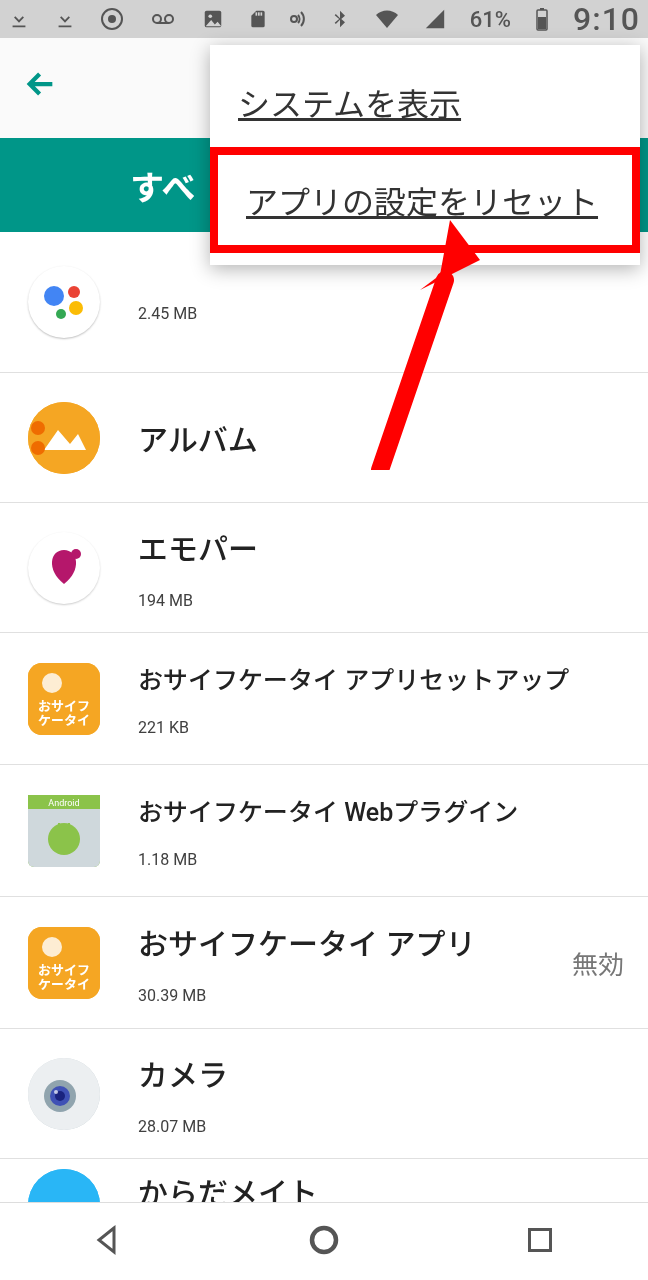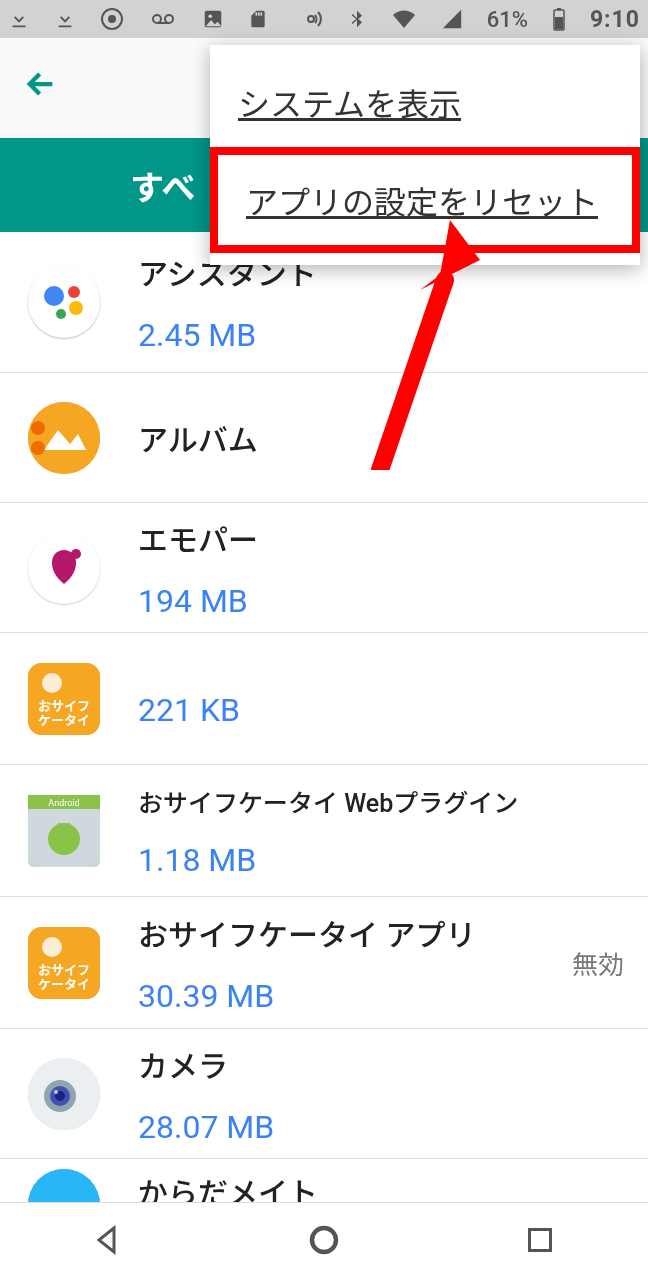--- a/index.html
+++ b/index.html
@@ -1,21 +1,21 @@
 <!DOCTYPE html>
 <html><head>
 <meta charset="utf-8">
 <style>
   * { margin: 0; padding: 0; box-sizing: border-box; }
   html, body { width: 648px; height: 1280px; font-family: Roboto, "Noto Sans JP", sans-serif; background: #fff; color: #212121; overflow: hidden; }
   
   .status-bar { height: 38px; background: #d2d2d2; display: flex; align-items: center; justify-content: space-between; padding: 0 8px; font-size: 22px; color: #555; }
   .status-left, .status-right { display: flex; align-items: center; gap: 24px; }
   .status-right { color: #555; font-weight: 500; }
-  .status-time { font-size: 23px; letter-spacing: 1px; font-weight: bold; }
+  .status-time { font-size: 32px; letter-spacing: 1px; }
   .status-batt-pct { font-size: 22px; }
   .glyph { display: inline-flex; }
   
   .app-bar { height: 100px; background: #fafafa; display: flex; align-items: center; padding-left: 24px; }
   .back-arrow { color: #009688; font-size: 36px; margin-right: 48px; }
   .app-title { color: #009688; font-size: 36px; font-weight: 700; letter-spacing: 2px; }
   
   .tab-strip { height: 94px; background: #009688; display: flex; align-items: center; padding-left: 130px; }
   .tab-label { color: #ffffff; font-size: 34px; font-weight: 700; }
   
@@ -29,21 +29,21 @@
   .row { display: flex; align-items: center; height: 130px; border-top: 1px solid #e0e0e0; padding-left: 28px; padding-right: 24px; }
   .row:first-child { border-top: none; height: 140px; }
   .row:nth-child(4), .row:nth-child(5), .row:nth-child(6) { height: 132px; }
   .row:nth-child(8) { height: 80px; border-bottom: none; }
   .app-list { border-bottom: 1px solid #e0e0e0; }
   .icon { width: 72px; height: 72px; border-radius: 50%; flex: 0 0 72px; display: flex; align-items: flex-start; justify-content: center; margin-right: 38px; }
   .icon svg { width: 100%; height: 100%; }
   .labels { flex: 1; display: flex; flex-direction: column; }
   .app-name { font-size: 30px; color: #222; font-weight: 500; }
   .app-name.small { font-size: 25px; }
-  .app-size { font-size: 32px; color: #3b82f6; margin-top: 22px; }
+  .app-size { font-size: 16px; color: #404040; margin-top: 22px; }
   .status-text { font-size: 26px; color: #777; }
   
   .nav-bar { position: absolute; bottom: 0; left: 0; right: 0; height: 78px; background: #fff; border-top: 1px solid #ddd; display: flex; align-items: center; justify-content: space-around; }
   .nav-bar svg { width: 36px; height: 36px; }
   
   .ic-assistant { background: #fff; box-shadow: 0 1px 2px rgba(0,0,0,0.25); }
   .ic-album { background: #f5a623; }
   .ic-emopa { background: #fff; box-shadow: 0 1px 2px rgba(0,0,0,0.2); }
   .ic-osaifu { background: #f5a623; border-radius: 14px; }
   .ic-webplugin { background: #8bc34a; border-radius: 6px; }
@@ -145,21 +145,20 @@
   <div class="row">
     <div class="icon ic-assistant">
       <svg viewBox="0 0 72 72">
           <circle cx="26" cy="30" r="10" fill="#4285f4"></circle>
           <circle cx="46" cy="26" r="6" fill="#ea4335"></circle>
           <circle cx="48" cy="42" r="7" fill="#fbbc05"></circle>
           <circle cx="33" cy="48" r="5" fill="#34a853"></circle>
         </svg>
     </div>
     <div class="labels">
-      <span class="app-name">アシスタント</span>
       <span class="app-size">2.45 MB</span>
     </div>
   </div>
 
   <div class="row">
     <div class="icon ic-album">
       <svg viewBox="0 0 72 72">
           <circle cx="36" cy="36" r="36" fill="#f5a623"></circle>
           <path d="M16 48 L30 28 L42 42 L50 32 L58 48 Z" fill="#fff"></path>
           <circle cx="10" cy="26" r="7" fill="#ef6c00"></circle>
@@ -187,20 +186,21 @@
   <div class="row">
     <div class="icon ic-osaifu">
       <svg viewBox="0 0 72 72">
           <rect width="72" height="72" rx="14" fill="#f5a623"></rect>
           <circle cx="24" cy="20" r="10" fill="#fff" opacity="0.8"></circle>
           <text x="36" y="48" font-size="13" fill="#fff" text-anchor="middle" font-weight="bold">おサイフ</text>
           <text x="36" y="62" font-size="13" fill="#fff" text-anchor="middle" font-weight="bold">ケータイ</text>
         </svg>
     </div>
     <div class="labels">
+      <span class="app-name small">おサイフケータイ アプリセットアップ</span>
       <span class="app-size">221 KB</span>
     </div>
   </div>
 
   <div class="row">
     <div class="icon ic-webplugin" style="border-radius:6px">
       <svg viewBox="0 0 72 72">
           <rect width="72" height="72" rx="6" fill="#cfd8dc"></rect>
           <rect y="0" width="72" height="14" fill="#8bc34a"></rect>
           <text x="36" y="11" font-size="9" fill="#fff" text-anchor="middle">Android</text>

